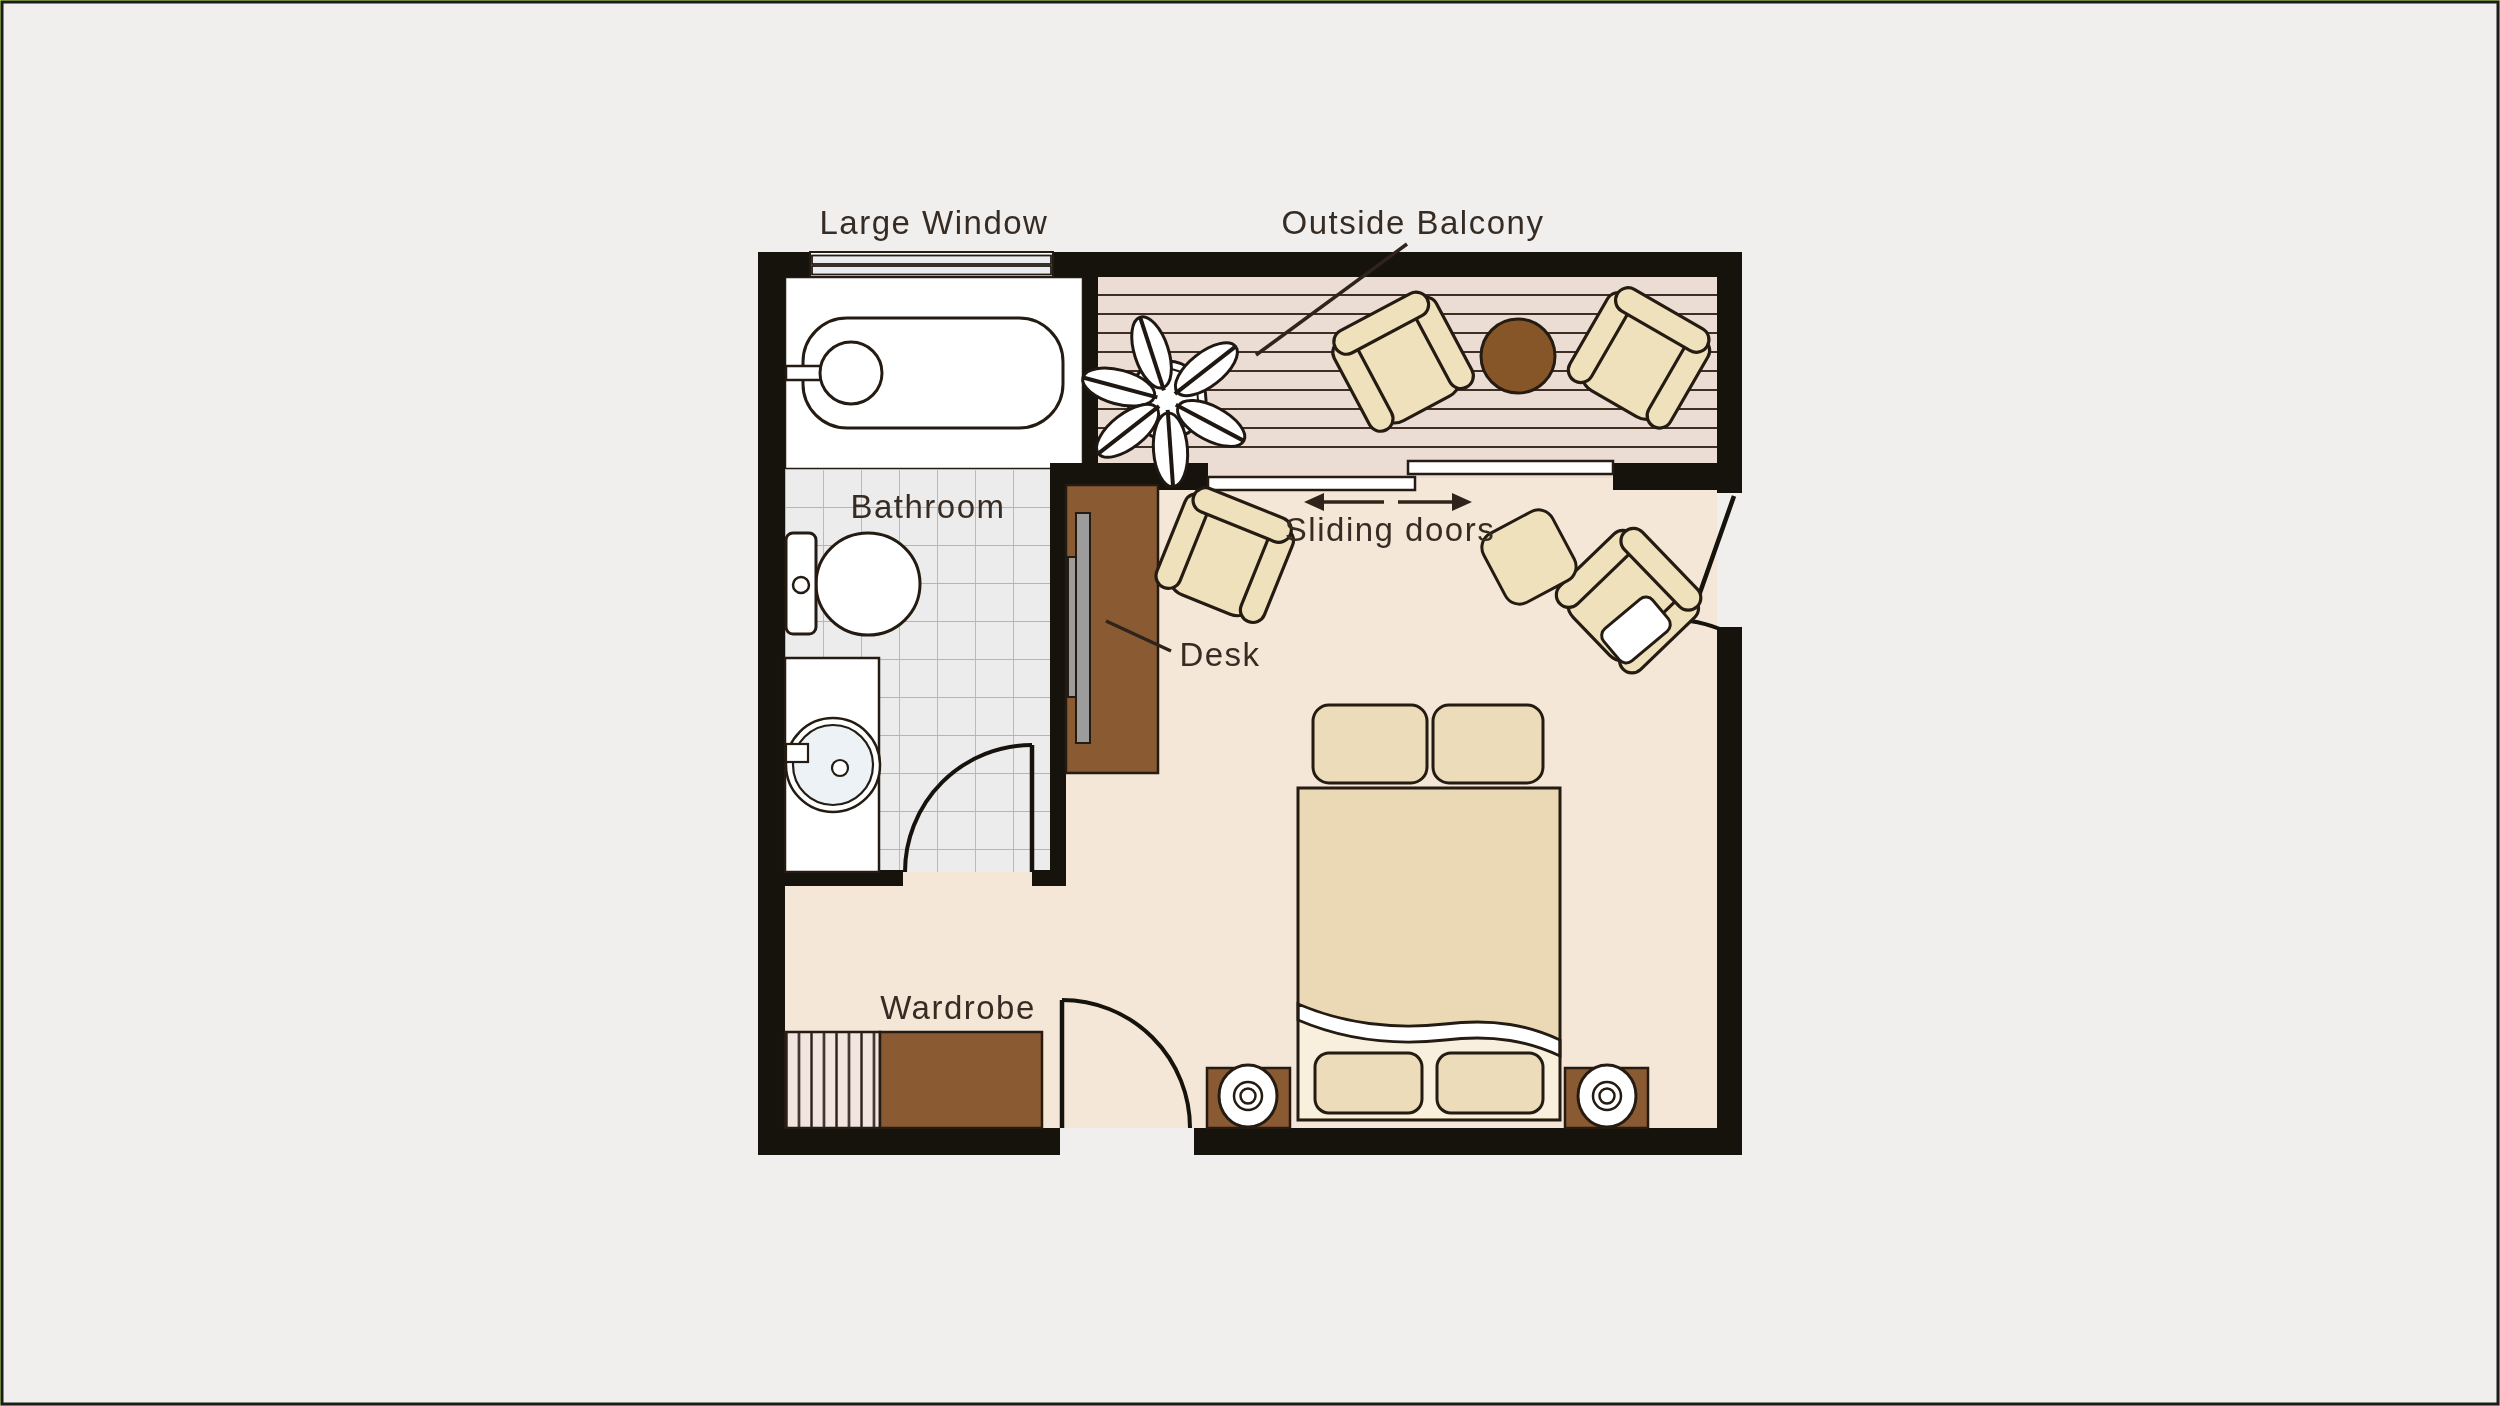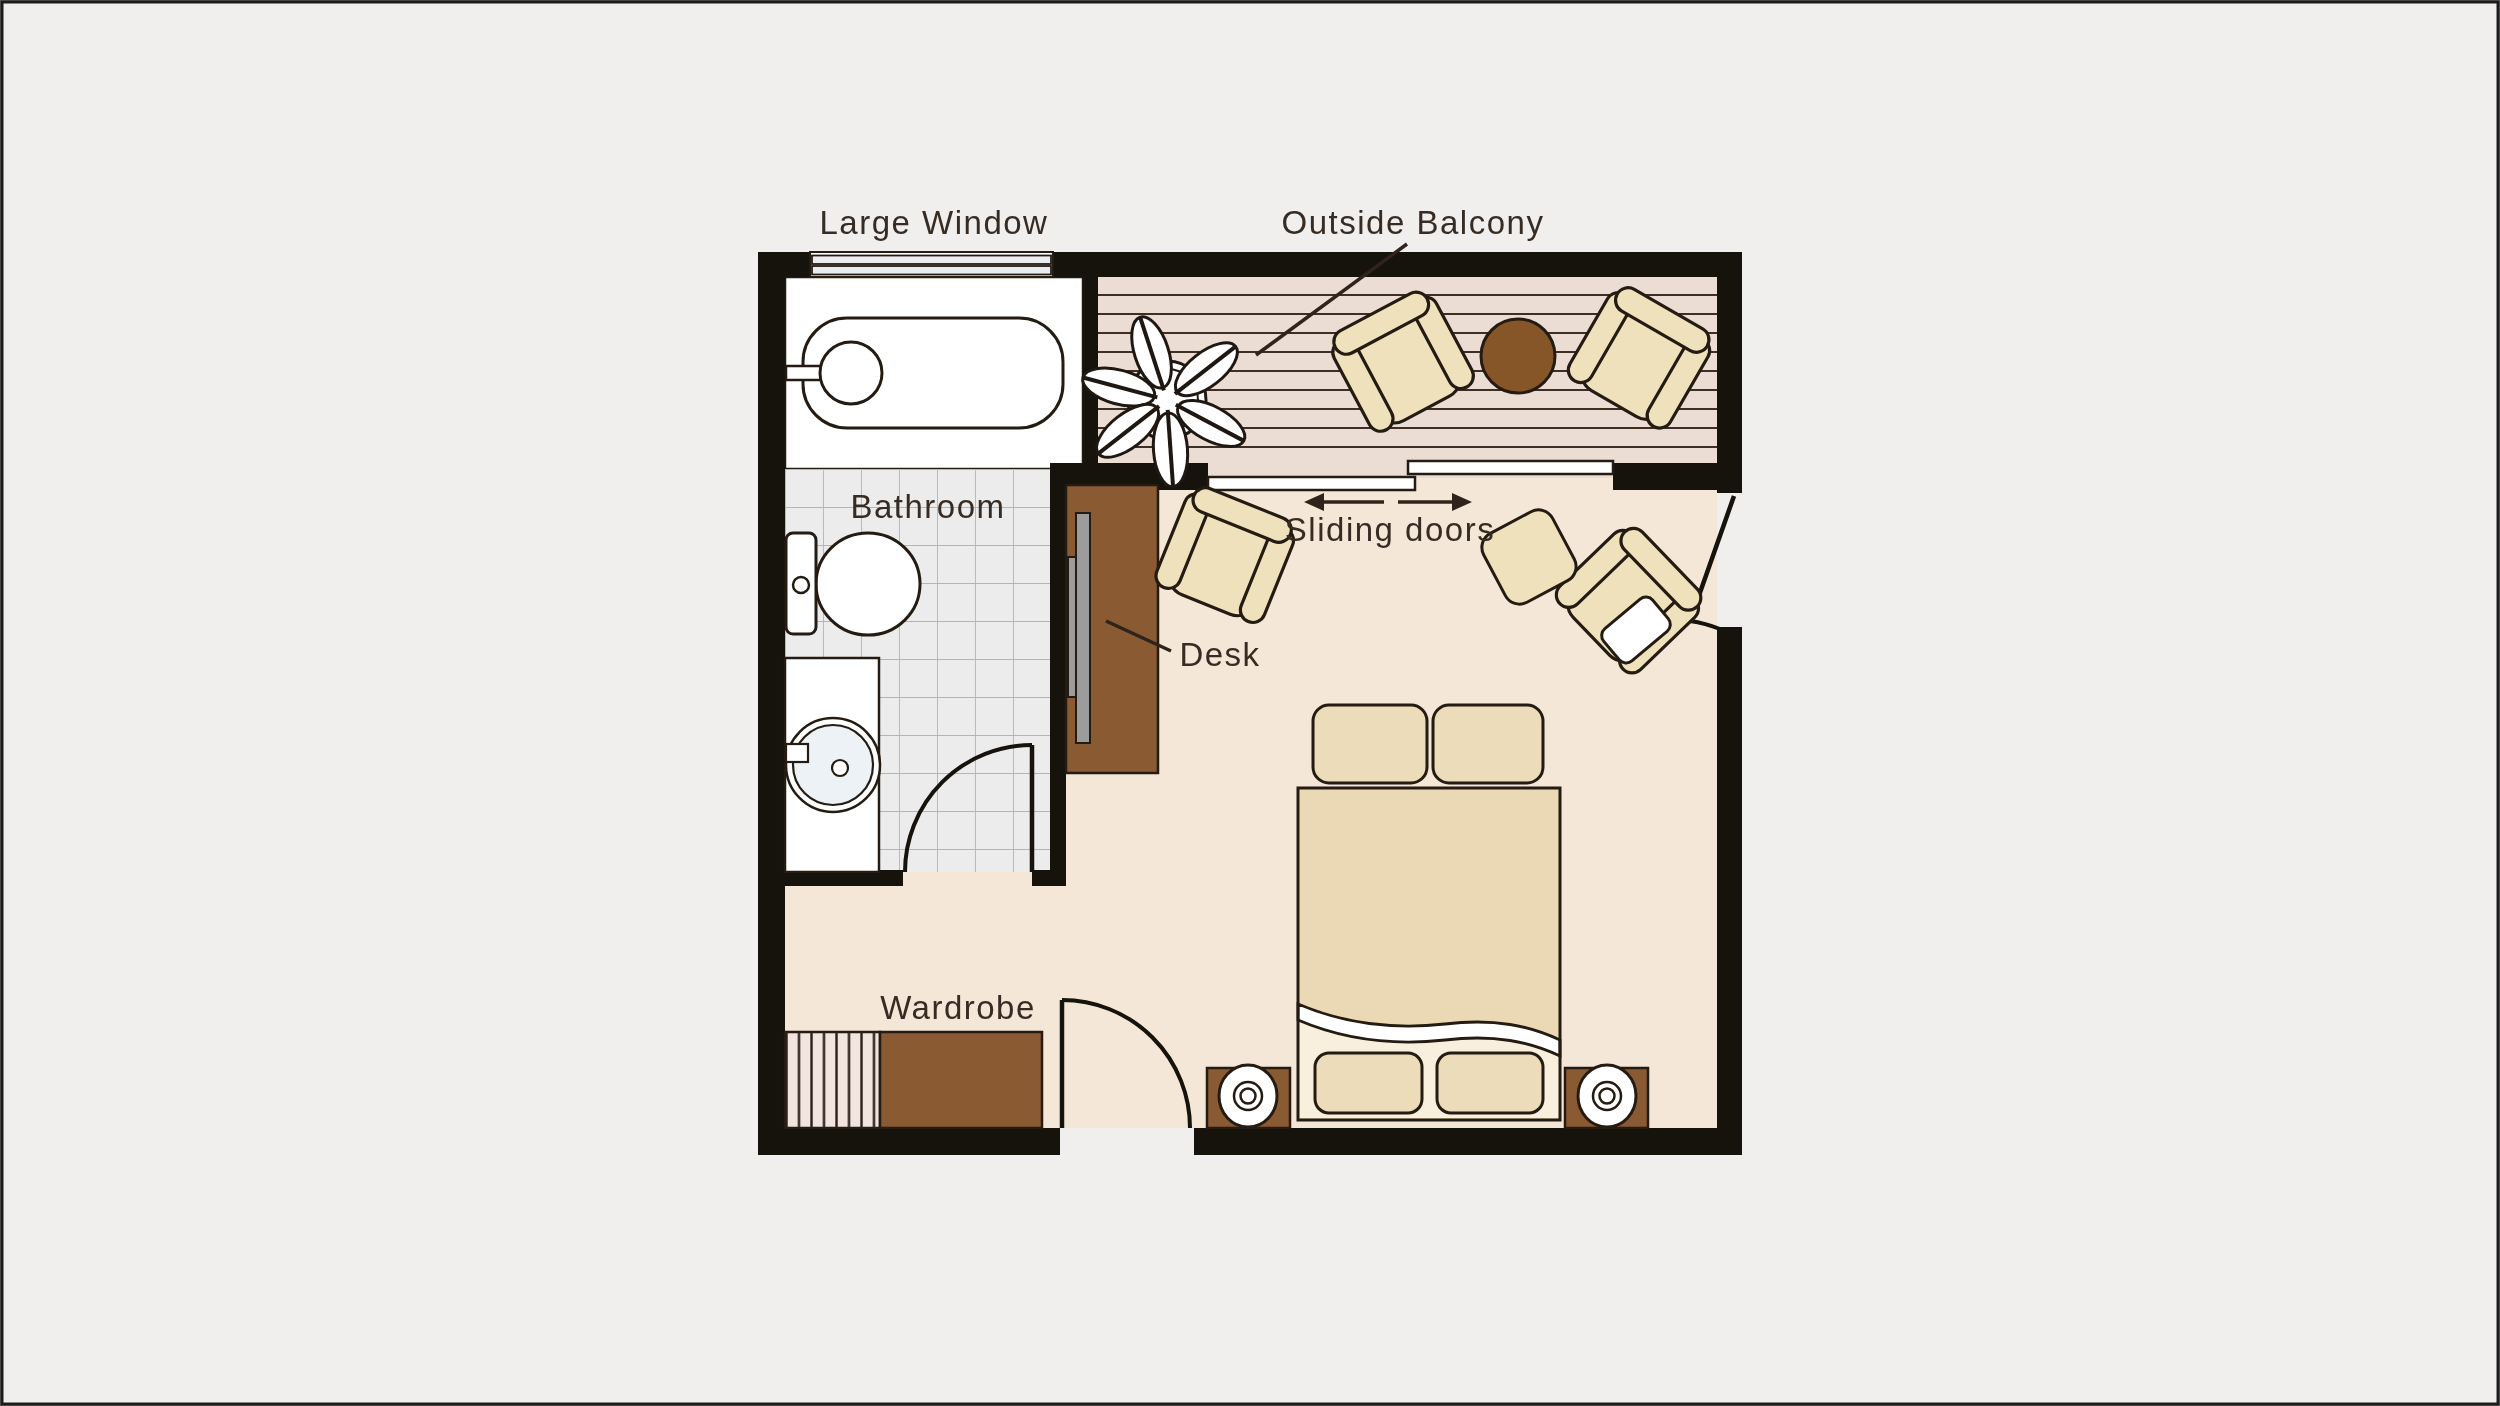--- a/index.html
+++ b/index.html
@@ -1,19 +1,19 @@
 <!DOCTYPE html>
 <html><head>
 <meta charset="utf-8">
 <style>
   html,body{margin:0;padding:0;background:#f0efee;}
   .canvas{
     position:relative;
     width:2500px;height:1406px;
-    background:#737373;
+    background:#bef264;
     box-sizing:border-box;
     font-family:"Liberation Sans", sans-serif;
     overflow:hidden;
   }
   svg{display:block;position:absolute;left:0;top:0;}
   text.plan-label{
     font-family:"Liberation Sans", sans-serif;
     font-size:33px;
     letter-spacing:1.5px;
     fill:#372c23;

